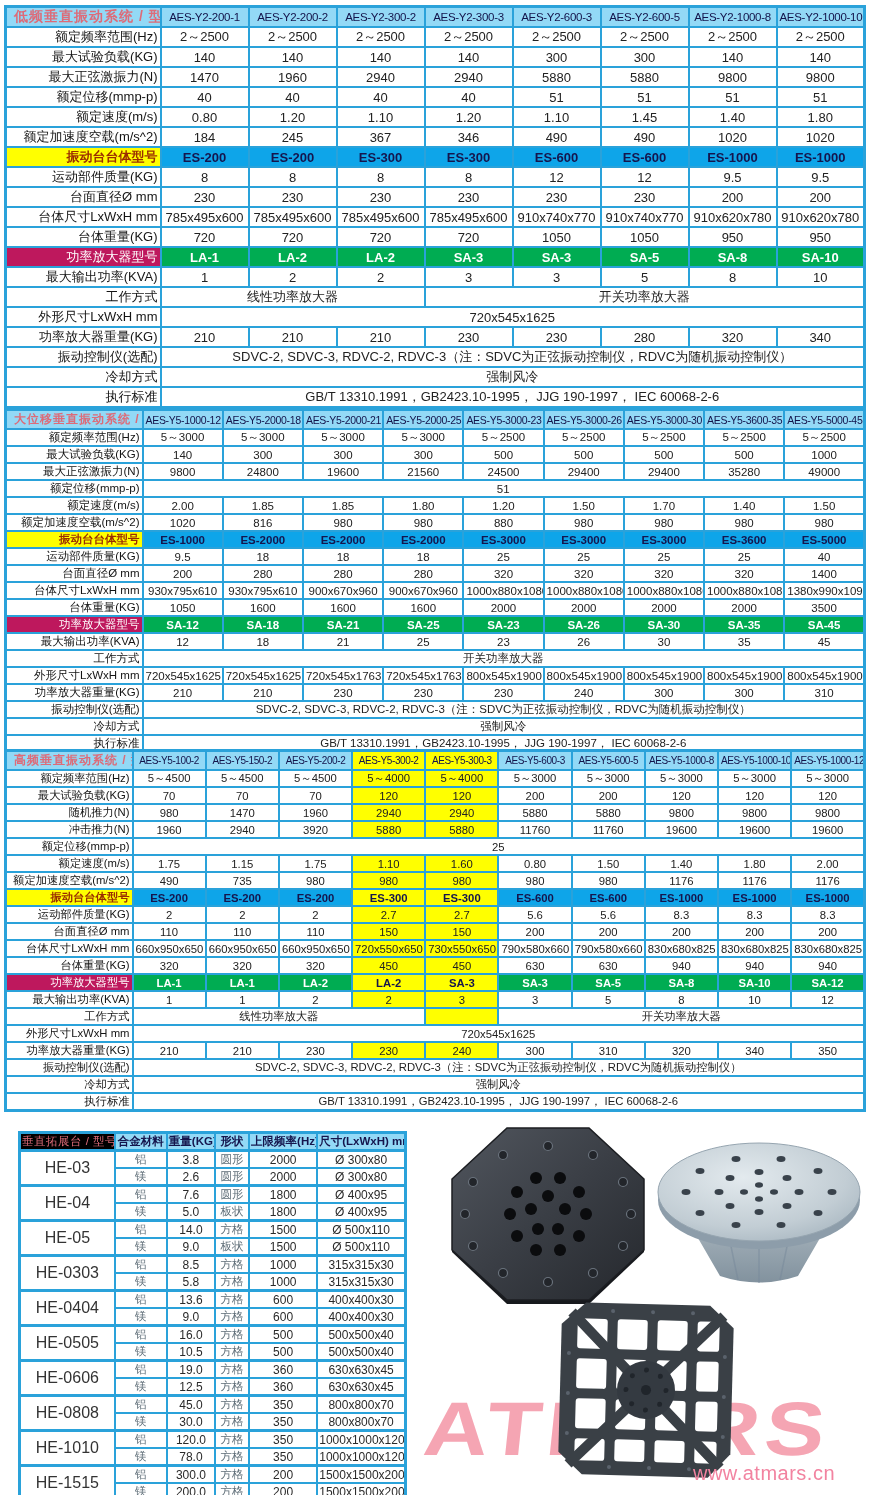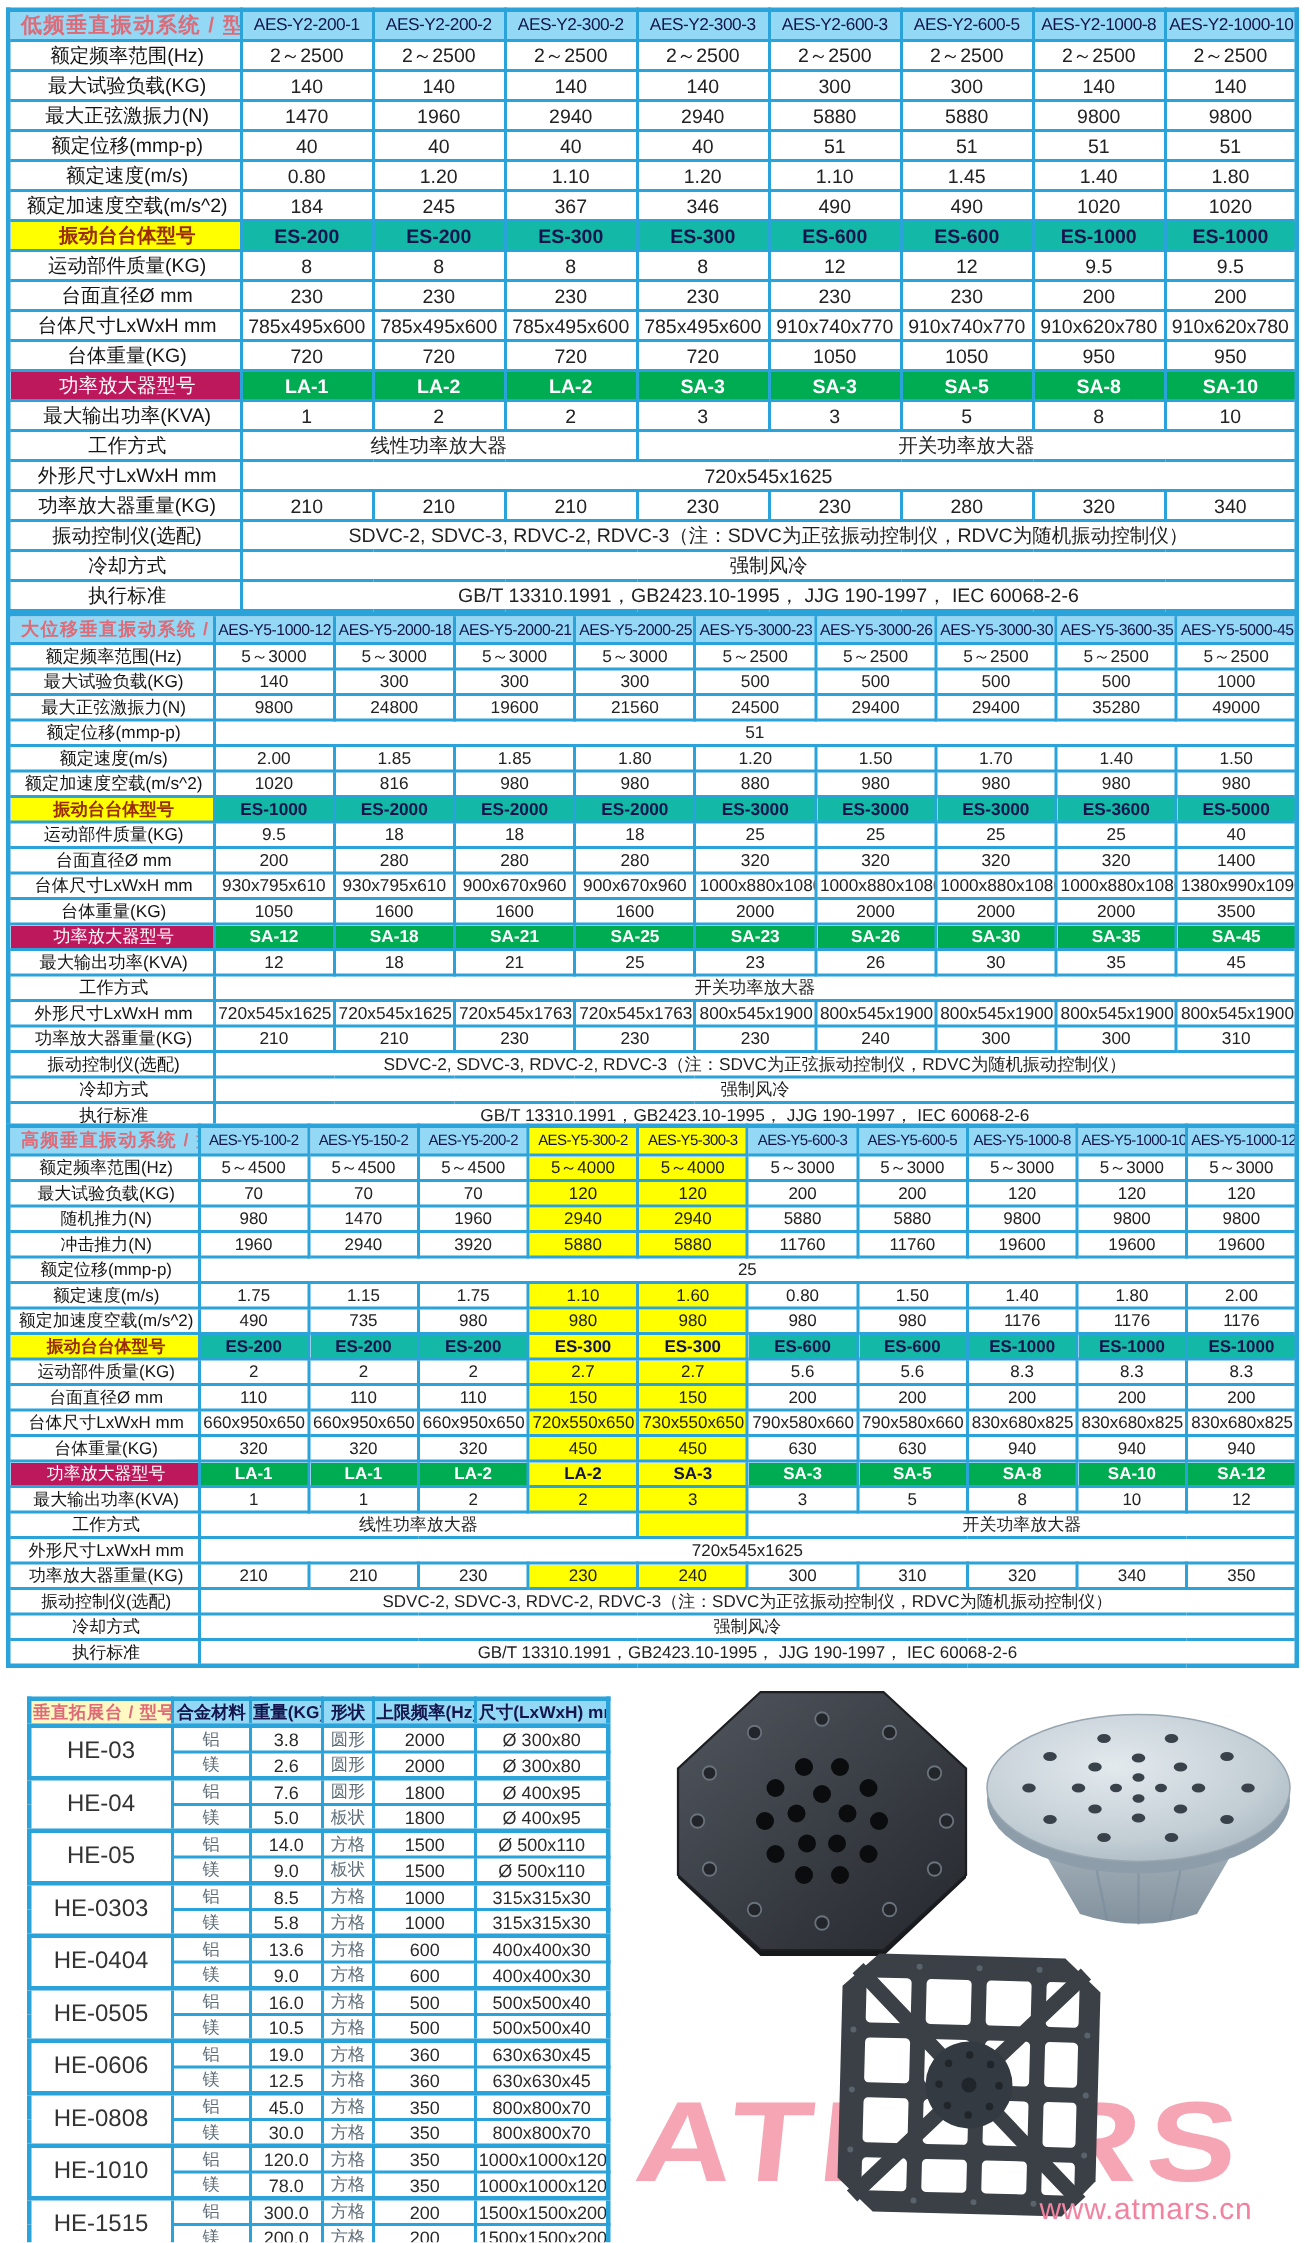--- a/index.html
+++ b/index.html
@@ -10,24 +10,24 @@
 
   
   table.spec{width:100%;border-collapse:collapse;table-layout:fixed;
              border:3px solid #2aa2da;background:#fff;}
   .spec th,.spec td{border:2px solid #2aa2da;padding:0 2px;text-align:center;
                     overflow:hidden;white-space:nowrap;vertical-align:middle;}
   .spec th.title{background:#93d9f6;color:#dd6b78;text-align:left;padding-left:7px;
                  font-weight:bold;letter-spacing:1px;}
   .spec th.model{background:#93d9f6;color:#13134a;font-weight:normal;}
   .spec th.model.hl{background:#ffff00;}
-  .spec th.label{background:#ffffff;color:#141414;text-align:center;padding-left:5px;
+  .spec th.label{background:#ffffff;color:#141414;text-align:right;padding-left:5px;
                  font-weight:normal;}
   .spec td{color:#222222;background:#ffffff;}
-  .spec td.yellow{background:#14b8a6;font-weight:bold;color:#15154d;}
+  .spec td.yellow{background:#0ea5e9;font-weight:bold;color:#15154d;}
   .spec th.label.yellow{background:#ffff00;color:#9a2d00;font-weight:bold;}
   .spec td.green{background:#00ac52;color:#ffffff;font-weight:bold;}
   .spec th.label.green{background:#be185d;color:#ffffff;font-weight:normal;}
   .spec td.hl{background:#ffff00;}
   .spec td.green.hl{color:#15154d;}
 
   .t1{height:371px;font-size:13px;}
   .t1 th.title{font-size:14px;}
   .t1 th.model{font-size:11.5px;letter-spacing:-0.3px;}
   .t2{height:308px;font-size:11.5px;}
@@ -43,21 +43,21 @@
   .t1 col.label-col{width:155px;}
   .t2 col.label-col{width:137px;}
   .t3 col.label-col{width:127px;}
 
   
   #expwrap{left:18px;top:1131px;width:389px;}
   table.exp{width:100%;height:347px;border-collapse:collapse;table-layout:fixed;
             border:3px solid #2aa2da;background:#fff;font-size:12px;}
   .exp th,.exp td{border:2px solid #2aa2da;text-align:center;padding:0 1px;
                   white-space:nowrap;overflow:hidden;vertical-align:middle;}
-  .exp th.title{background:#fef9c3;color:#dd6b78;font-weight:bold;font-size:11.5px;letter-spacing:0.5px;margin-left:35px;}
+  .exp th.title{background:#000000;color:#dd6b78;font-weight:normal;font-size:11.5px;letter-spacing:0.5px;margin-left:35px;}
   .exp th.col{background:#93d9f6;color:#15154d;font-weight:bold;font-size:11.5px;}
   .exp td{color:#2a2a2a;background:#fff;}
   .exp td.model{font-size:16px;color:#333;}
   .exp td.mat,.exp td.shape{color:#5f6e78;font-size:11.5px;}
   .exp tr.gs th,.exp tr.gs td{border-top:3px solid #2aa2da;}
 
   
   .photo{position:absolute;z-index:2;}
   #octagon{left:448px;top:1124px;width:200px;height:184px;}
   #round{left:650px;top:1132px;width:218px;height:164px;}

